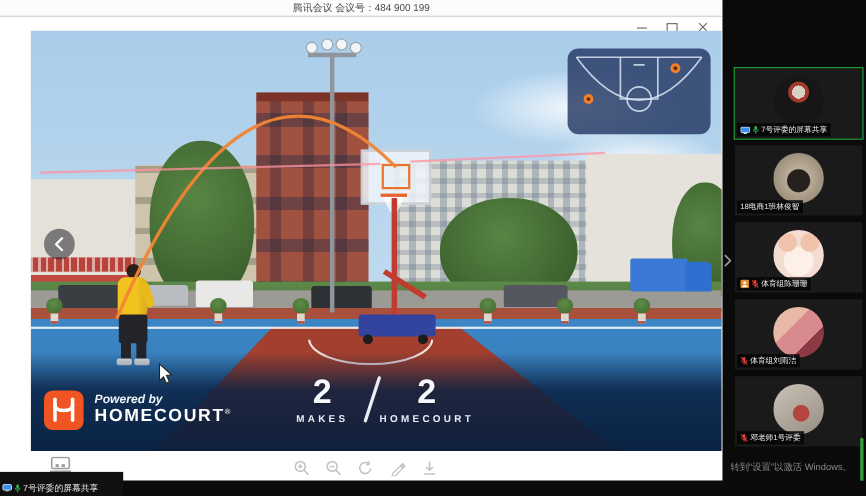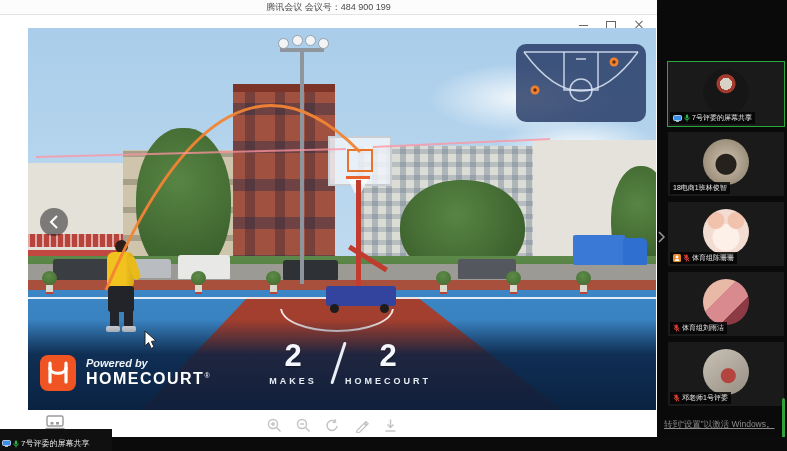--- a/index.html
+++ b/index.html
@@ -48,21 +48,21 @@
   .tool-ic{width:17px;height:17px;display:flex;align-items:center;justify-content:center;}
 
   
   #sidebar{left:657px;top:0;width:130px;height:451px;background:#0a0a0a;}
   .tile{left:11px;width:116px;height:64px;background:#1a1a1a;}
   .tile.active{outline:1px solid #27a93d;}
   .avatar{position:absolute;left:35px;top:7px;width:46px;height:46px;border-radius:50%;}
   .tlabel{position:absolute;left:2px;bottom:2px;max-width:110px;display:flex;align-items:center;gap:2px;
     background:rgba(5,5,5,.85);padding:1px 3px;font-size:7px;color:#ececec;white-space:nowrap;overflow:hidden;}
   .wm1{font-size:13px;color:#9a9a9a;}
-  .wm2{font-size:8.5px;color:#8a8a8a;text-decoration:underline;}
+  .wm2{font-size:8.5px;color:#8a8a8a;}
 
   
   #taskbar{left:0;top:437px;width:787px;height:14px;background:#0b0b0b;}
   #share-popup{left:0;top:429px;width:112px;height:22px;background:#101010;display:flex;align-items:flex-end;}
   #share-popup .row{display:flex;align-items:center;gap:2px;padding:0 2px 2px 2px;}
   #share-popup .txt{font-size:8px;color:#e6e6e6;white-space:nowrap;}
 </style>
 </head>
 <body>
 

